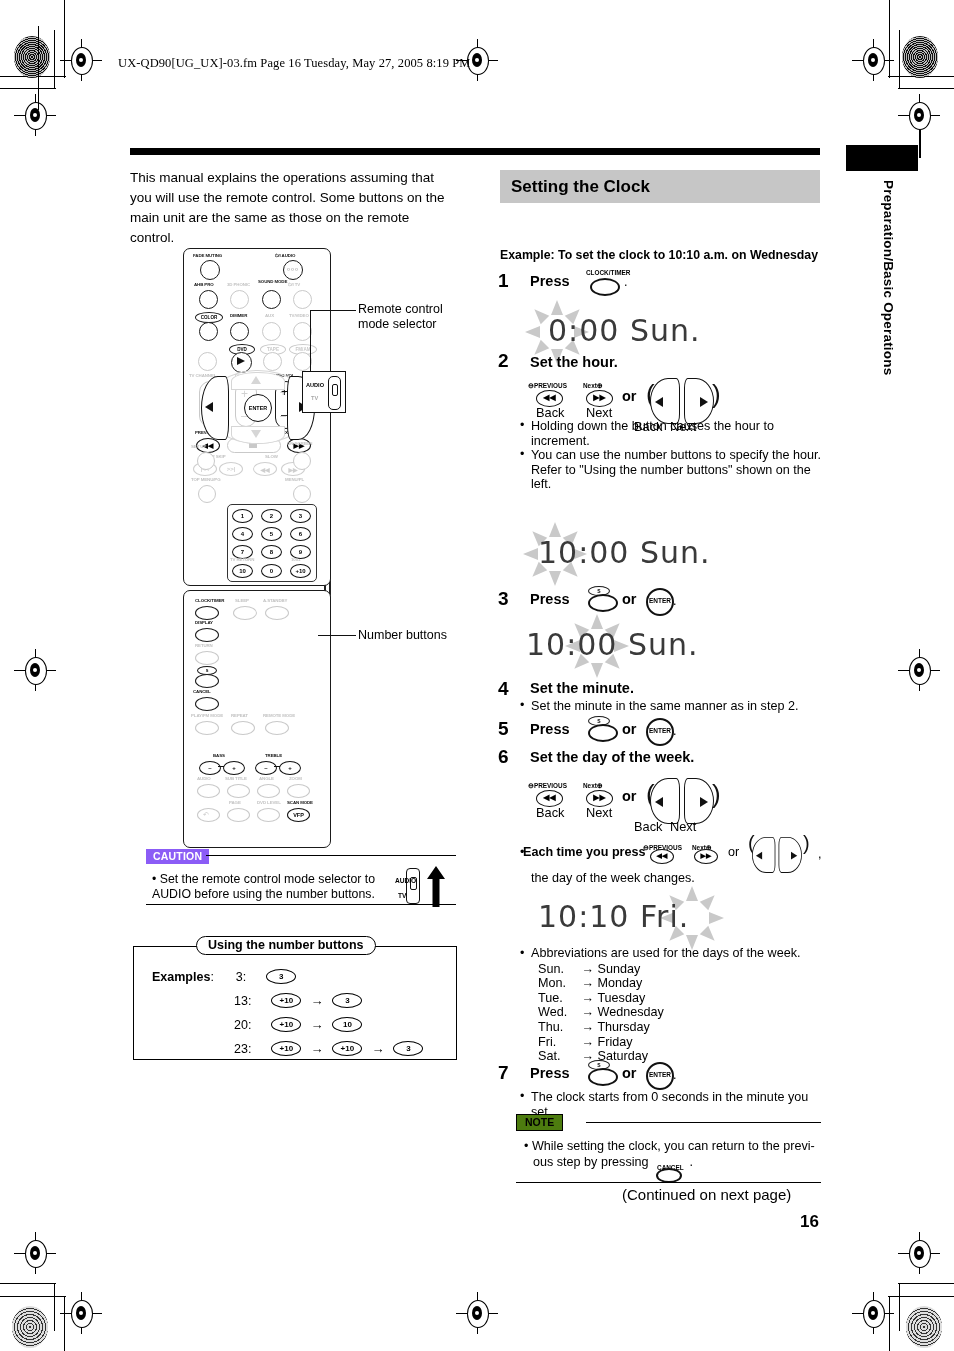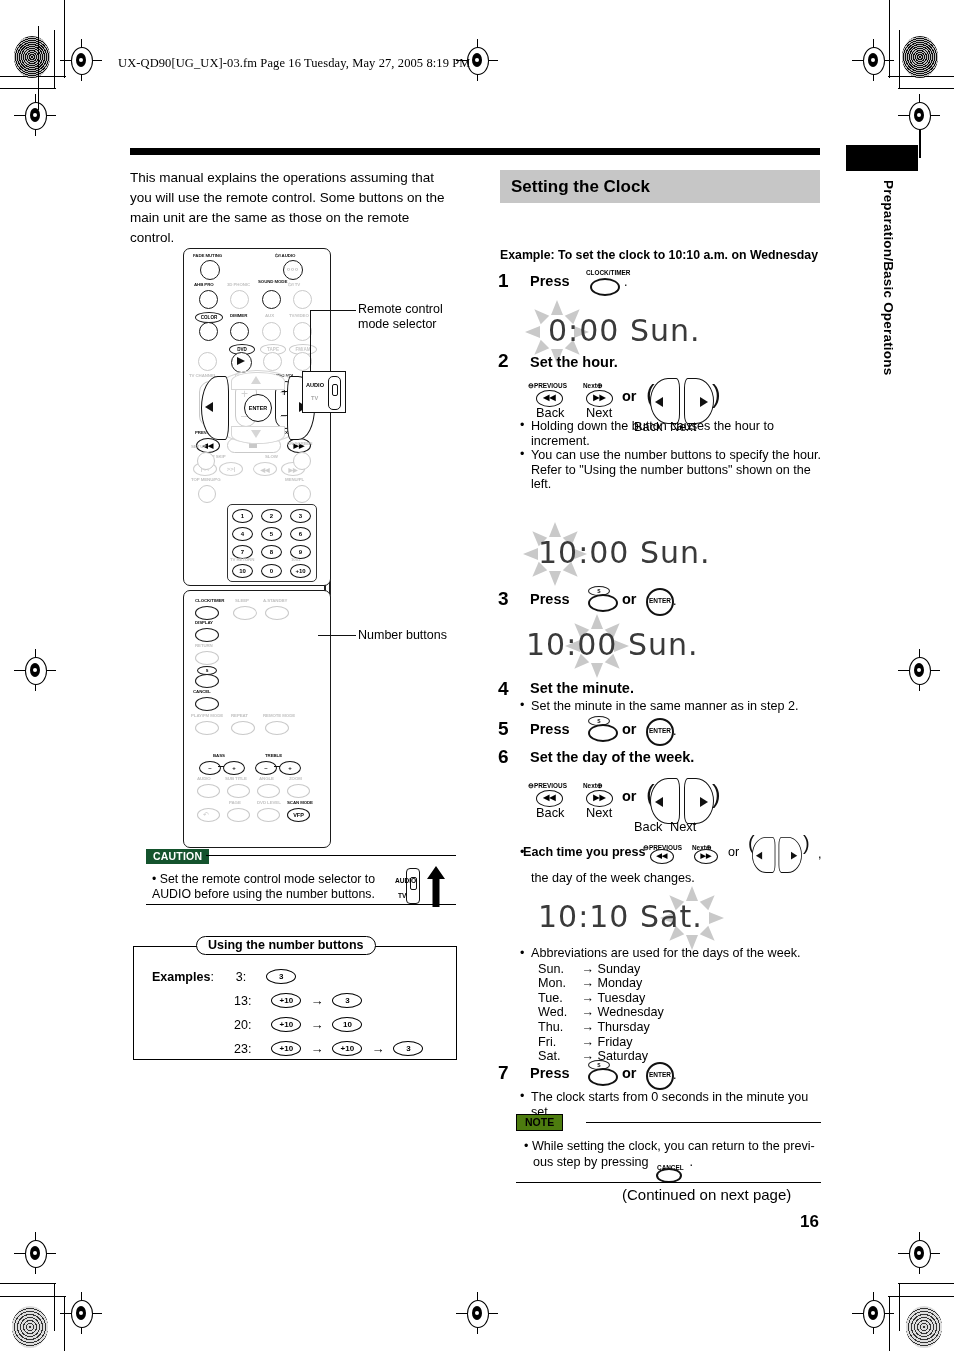--- a/index.html
+++ b/index.html
@@ -64,21 +64,21 @@
   .callout{position:absolute;font-size:12.5px;line-height:15px;}
 
   .modebox{position:absolute;left:302px;top:371px;width:42px;height:40px;border:1.4px solid #111;background:#fff;}
   .modebox .slot{position:absolute;left:25px;top:4px;width:11px;height:32px;border:1.3px solid #111;border-radius:5px;}
   .modebox .knob{position:absolute;left:28.5px;top:12px;width:4px;height:10px;background:#fff;border:1.2px solid #111;border-radius:2px;}
   .modebox .t1{position:absolute;left:3px;top:10px;font-size:5.6px;font-weight:bold;}
   .modebox .t2{position:absolute;left:8px;top:23px;font-size:5.6px;color:#aaa;font-weight:bold;}
 
   
   .caution{position:absolute;left:146px;top:846px;width:310px;}
-  .caution .tag{display:inline-block;background:#14532d;color:#fff;font-size:10.5px;font-weight:bold;padding:1.5px 7px 2px;letter-spacing:.2px;}
+  .caution .tag{display:inline-block;background:#8b5cf6;color:#fff;font-size:10.5px;font-weight:bold;padding:1.5px 7px 2px;letter-spacing:.2px;}
   .caution .topline{position:absolute;left:60px;top:9px;right:0;height:1.4px;background:#000;}
   .caution .body{position:relative;margin-top:8px;font-size:12.3px;line-height:15px;padding-left:6px;}
   .caution .botline{position:absolute;left:0;top:58px;width:310px;height:1.4px;background:#000;}
 
   .slider-ico{position:absolute;width:34px;height:38px;}
   .slider-ico .box{position:absolute;left:12px;top:0;width:12px;height:34px;border:1.4px solid #111;border-radius:4px;}
   .slider-ico .kn{position:absolute;left:15.5px;top:9px;width:5px;height:11px;border:1.3px solid #111;border-radius:2px;}
   .slider-ico .a1{position:absolute;left:1px;top:9px;font-size:6.6px;font-weight:bold;}
   .slider-ico .a2{position:absolute;left:4px;top:24px;font-size:6.6px;font-weight:bold;}
 
@@ -659,21 +659,21 @@
   <div class="flash" style="left:655px;top:886px;">
     <i style="transform:rotate(0deg)"></i>
       <i style="transform:rotate(45deg)"></i>
       <i style="transform:rotate(90deg)"></i>
     <i style="transform:rotate(135deg)"></i>
       <i style="transform:rotate(180deg)"></i>
       <i style="transform:rotate(225deg)"></i>
     <i style="transform:rotate(270deg)"></i>
       <i style="transform:rotate(315deg)"></i>
   </div>
-  <div class="lcd" style="left:538px;top:899px;">10:10  Sat.</div>
+  <div class="lcd" style="left:538px;top:899px;">10:10  Fri.</div>
 
   <div class="bullets" style="left:520px;top:946px;width:310px;">
     <div style="position:relative;padding-left:11px;">
       <span style="position:absolute;left:0;top:0;">•</span>
       <span>Abbreviations are used for the days of the week.</span>
     </div>
     <div style="padding-left:18px;margin-top:1px;">
       <div>
         <span style="display:inline-block;width:40px;">Sun.</span>
         <span>→</span>

